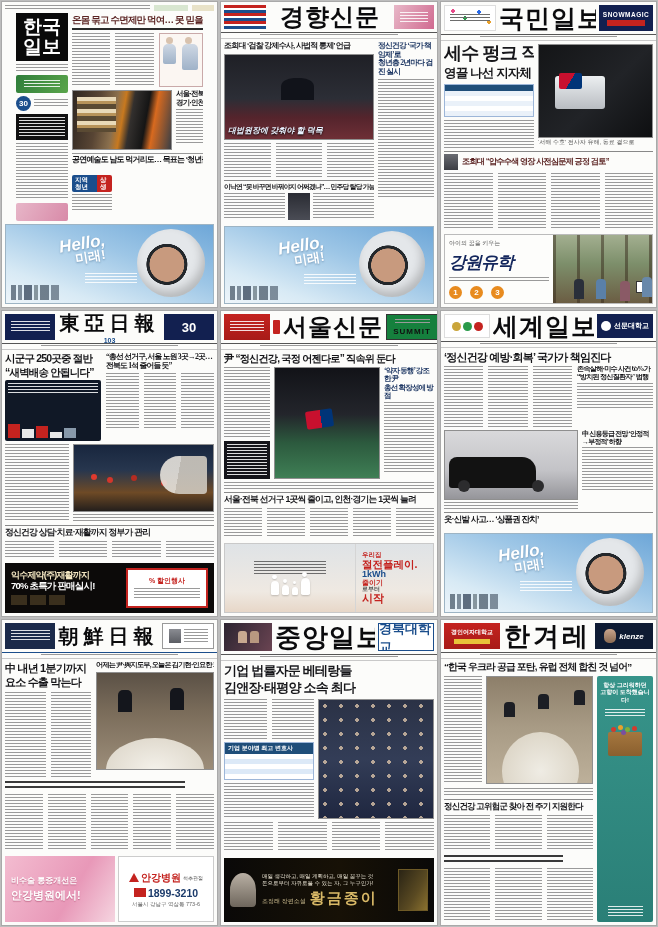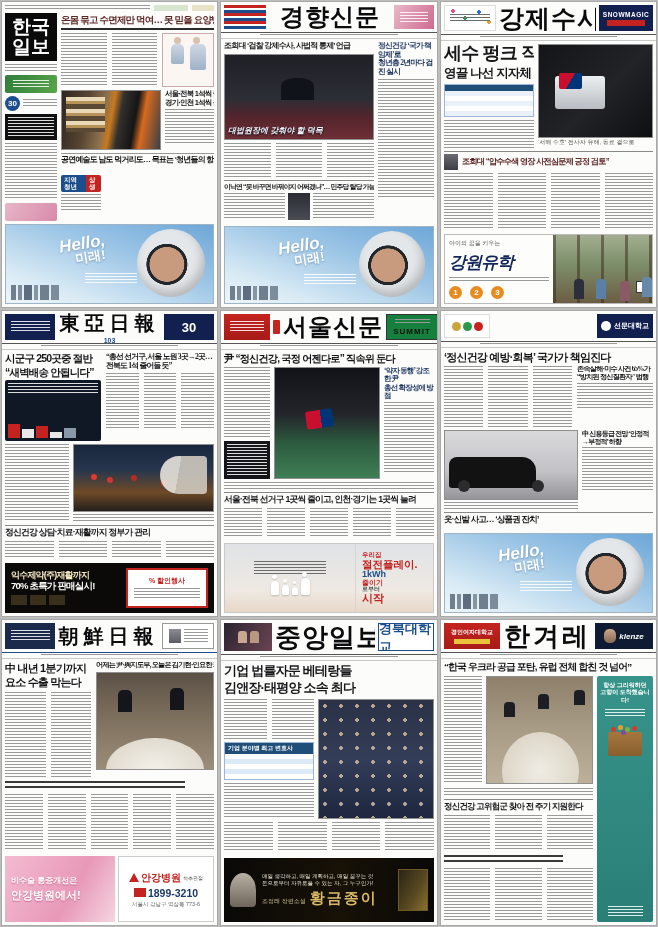--- a/index.html
+++ b/index.html
@@ -75,21 +75,21 @@
 <body>
 
 <div class="grid">
 
   <div class="panel">
     <div style="height:11px;display:flex;align-items:center;gap:4px;padding:2px 3px">
       <div class="gk" style="flex:1;height:5px"></div>
       <div style="width:34px;height:6px;background:#d8e6d0"></div>
       <div style="width:22px;height:6px;background:#e8e2c8"></div>
     </div>
-    <div style="flex:1;display:flex;gap:4px;padding:0 3px">
+    <div style="flex:1;display:flex;gap:4px;padding:0 14px">
       <div style="width:52px;display:flex;flex-direction:column;gap:3px">
         <div style="background:#0a0a0a;color:#fff;padding:4px 2px;text-align:center">
           <div class="serif" style="font-size:19px;font-weight:700;line-height:1.05">한국</div>
           <div class="serif" style="font-size:19px;font-weight:700;line-height:1.05">일보</div>
         </div>
         <div class="gk" style="height:8px"></div>
         <div style="height:18px;background:linear-gradient(120deg,#2f7d3a,#5aa54a);border-radius:2px;display:flex;align-items:center;justify-content:center">
             <div class="gkw" style="width:70%;height:8px"></div>
           </div>
         <div style="display:flex;align-items:center;gap:3px">
@@ -190,21 +190,21 @@
       <div class="astro" style="right:8px;top:4px;width:66px;height:66px"></div>
       <div class="sky" style="left:5px;bottom:3px;width:70px;height:14px"></div>
     </div>
   </div>
 
   <div class="panel">
     <div class="band" style="height:32px">
       <div class="badge" style="width:52px;height:26px;background:#fff;border:1px solid #ddd;background-image:radial-gradient(circle at 8px 5px,#e84a8a 0 2px,transparent 2px),radial-gradient(circle at 20px 12px,#2a9a4a 0 2px,transparent 2px),radial-gradient(circle at 34px 6px,#2a6ae8 0 2px,transparent 2px),radial-gradient(circle at 44px 16px,#e8a02a 0 2px,transparent 2px)">
           <div class="gkd" style="width:80%;height:8px"></div>
         </div>
-      <div class="mh" style="font-size:25px">강제수사</div>
+      <div class="mh" style="font-size:25px">국민일보</div>
       <div class="badge ad-navy" style="width:54px;height:26px">
         <div style="font-size:6.5px;letter-spacing:.5px">SNOWMAGIC</div>
         <div style="width:70%;height:6px;background:#c4231f"></div>
       </div>
     </div>
     <div class="dl">
         <div class="gk"></div>
       </div>
     <div style="flex:1;display:flex;flex-direction:column;gap:3px;padding:3px;min-height:0">
       <div style="display:flex;gap:4px;height:104px">
@@ -391,20 +391,21 @@
     </div>
   </div>
 
   <div class="panel">
     <div class="band" style="height:30px">
       <div class="badge" style="width:46px;height:24px;background:#fff;border:1px solid #ddd;flex-direction:row;gap:2px">
         <div style="width:9px;height:9px;border-radius:50%;background:#caa53a"></div>
         <div style="width:9px;height:9px;border-radius:50%;background:#2a9a4a"></div>
         <div style="width:9px;height:9px;border-radius:50%;background:#c4231f"></div>
       </div>
+      <div class="mh" style="font-size:25px">세계일보</div>
       <div class="badge ad-navy" style="width:56px;height:24px;flex-direction:row;gap:3px">
         <div style="width:10px;height:10px;border-radius:50%;background:#fff"></div>
         <div style="font-size:7px">선문대학교</div>
       </div>
     </div>
     <div class="dl">
         <div class="gk"></div>
       </div>
     <div style="flex:1;display:flex;flex-direction:column;gap:3px;padding:3px;min-height:0">
       <div class="hl" style="font-size:11px">‘정신건강 예방·회복’ 국가가 책임진다</div>

